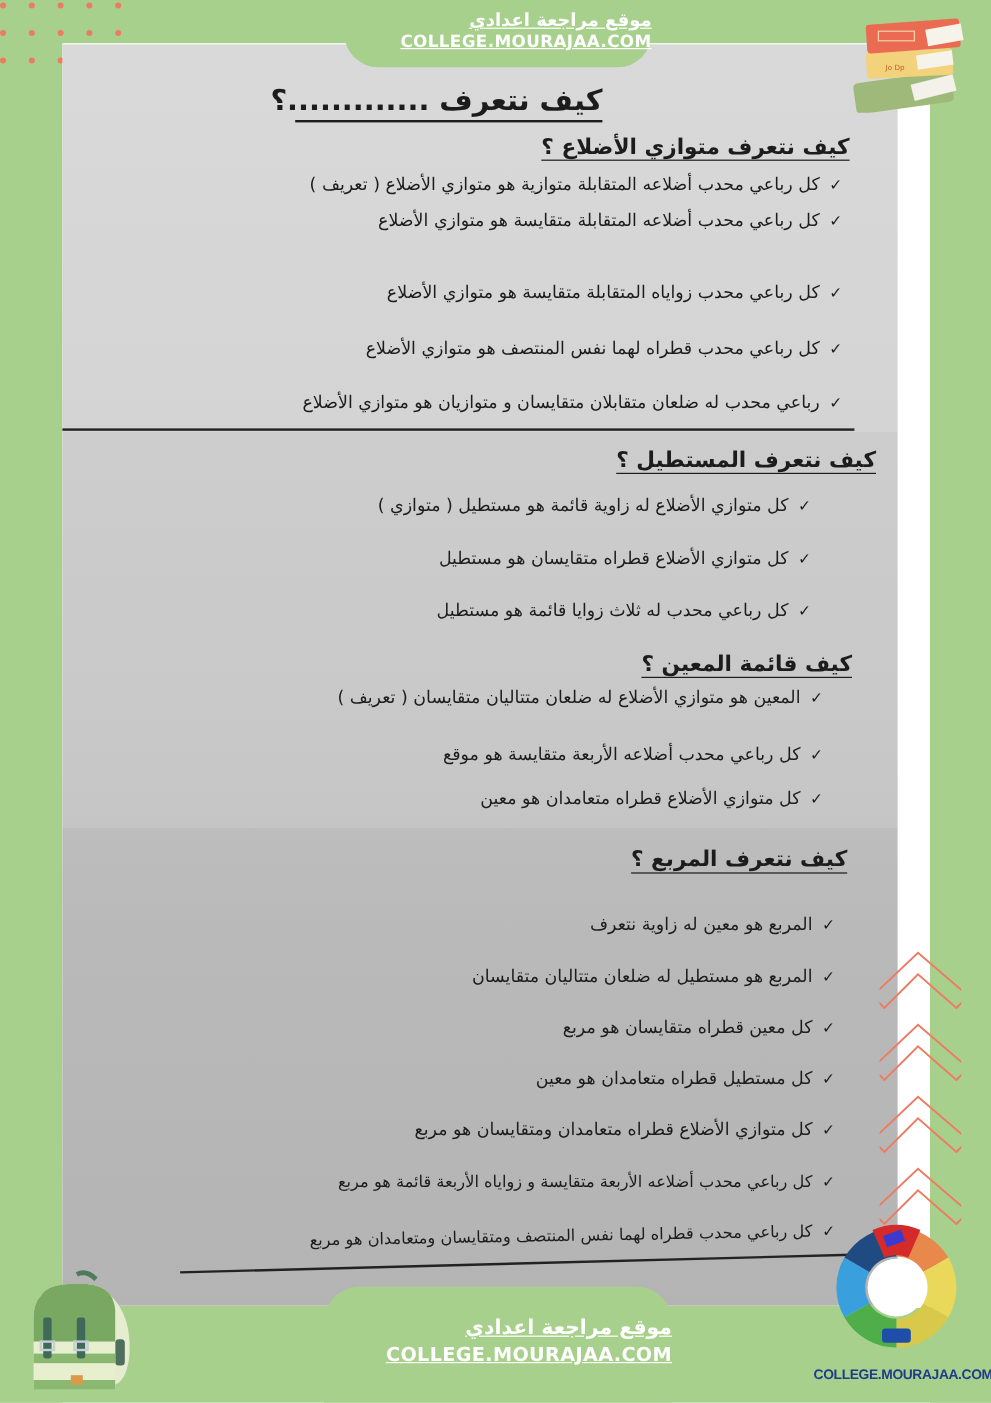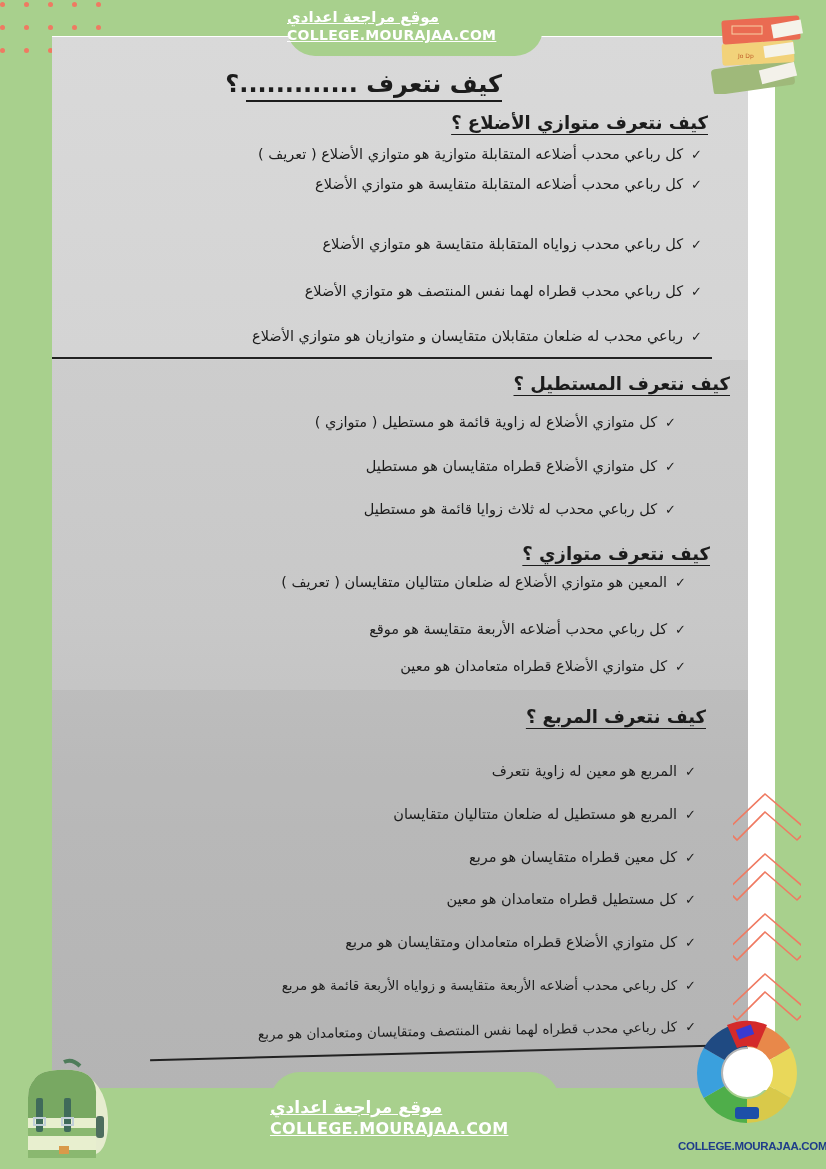--- a/index.html
+++ b/index.html
@@ -19,21 +19,21 @@
 
   
   .paper {
     position: absolute; left: 52px; top: 37px; width: 696px; height: 1051px;
     background: linear-gradient(180deg, #d9d9d9 0%, #d4d4d4 30%, #cfcfcf 55%, #c6c6c6 75%, #c2c2c2 100%);
   }
   .paper .shade { position: absolute; left: 0; width: 100%; }
 
   
   .pill {
-    position: absolute; background: #a8d08d; color: #fff; text-align: left;
+    position: absolute; background: #a8d08d; color: #fff; text-align: right;
     border-radius: 28px;
   }
   .pill .ar { font-size: 15px; font-weight: bold; text-decoration: underline; line-height: 18px; direction: rtl; }
   .pill .en { font-size: 14px; font-weight: bold; text-decoration: underline; line-height: 18px; letter-spacing: 0.3px; }
   .pill-top { left: 287px; top: 0; width: 256px; height: 56px; border-radius: 0 0 28px 28px; padding-top: 8px; box-sizing: border-box; }
   .pill-bottom { left: 270px; top: 1072px; width: 290px; height: 97px; border-radius: 30px 30px 0 0; padding-top: 24px; box-sizing: border-box; }
   .pill-bottom .ar { font-size: 17px; line-height: 22px; }
   .pill-bottom .en { font-size: 16px; line-height: 22px; }
 
   
@@ -109,21 +109,21 @@
   <div class="item" style="right:124px;top:234px"><span class="chk">✓</span><span>كل رباعي محدب زواياه المتقابلة متقايسة  هو متوازي الأضلاع</span></div>
   <div class="item" style="right:124px;top:281px"><span class="chk">✓</span><span>كل رباعي محدب قطراه لهما نفس المنتصف  هو متوازي الأضلاع</span></div>
   <div class="item" style="right:124px;top:326px"><span class="chk">✓</span><span>رباعي محدب له ضلعان  متقابلان متقايسان و متوازيان  هو متوازي الأضلاع</span></div>
   <div class="hr-line" style="left:52px;top:357px;width:660px"></div>
 
   <div class="sec-title" style="right:96px;top:373px">كيف نتعرف المستطيل ؟</div>
   <div class="item" style="right:150px;top:412px"><span class="chk">✓</span><span>كل متوازي الأضلاع له زاوية قائمة هو مستطيل ( متوازي )</span></div>
   <div class="item" style="right:150px;top:456px"><span class="chk">✓</span><span>كل متوازي الأضلاع قطراه متقايسان هو مستطيل</span></div>
   <div class="item" style="right:150px;top:499px"><span class="chk">✓</span><span>كل رباعي محدب له ثلاث زوايا قائمة هو مستطيل</span></div>
 
-  <div class="sec-title" style="right:116px;top:543px">كيف نتعرف متوازي ؟</div>
+  <div class="sec-title" style="right:116px;top:543px">كيف قائمة المعين ؟</div>
   <div class="item" style="right:140px;top:572px"><span class="chk">✓</span><span>المعين هو متوازي الأضلاع له ضلعان متتاليان متقايسان ( تعريف )</span></div>
   <div class="item" style="right:140px;top:619px"><span class="chk">✓</span><span>كل رباعي محدب أضلاعه الأربعة  متقايسة هو موقع</span></div>
   <div class="item" style="right:140px;top:656px"><span class="chk">✓</span><span>كل متوازي الأضلاع قطراه  متعامدان هو معين</span></div>
 
   <div class="sec-title" style="right:120px;top:706px">كيف نتعرف المربع ؟</div>
   <div class="item" style="right:130px;top:761px"><span class="chk">✓</span><span>المربع هو معين له زاوية نتعرف</span></div>
   <div class="item" style="right:130px;top:804px"><span class="chk">✓</span><span>المربع هو مستطيل له ضلعان متتاليان متقايسان</span></div>
   <div class="item" style="right:130px;top:847px"><span class="chk">✓</span><span>كل معين قطراه متقايسان هو مربع</span></div>
   <div class="item" style="right:130px;top:889px"><span class="chk">✓</span><span>كل مستطيل قطراه متعامدان هو معين</span></div>
   <div class="item" style="right:130px;top:932px"><span class="chk">✓</span><span>كل متوازي الأضلاع قطراه  متعامدان ومتقايسان هو مربع</span></div>

